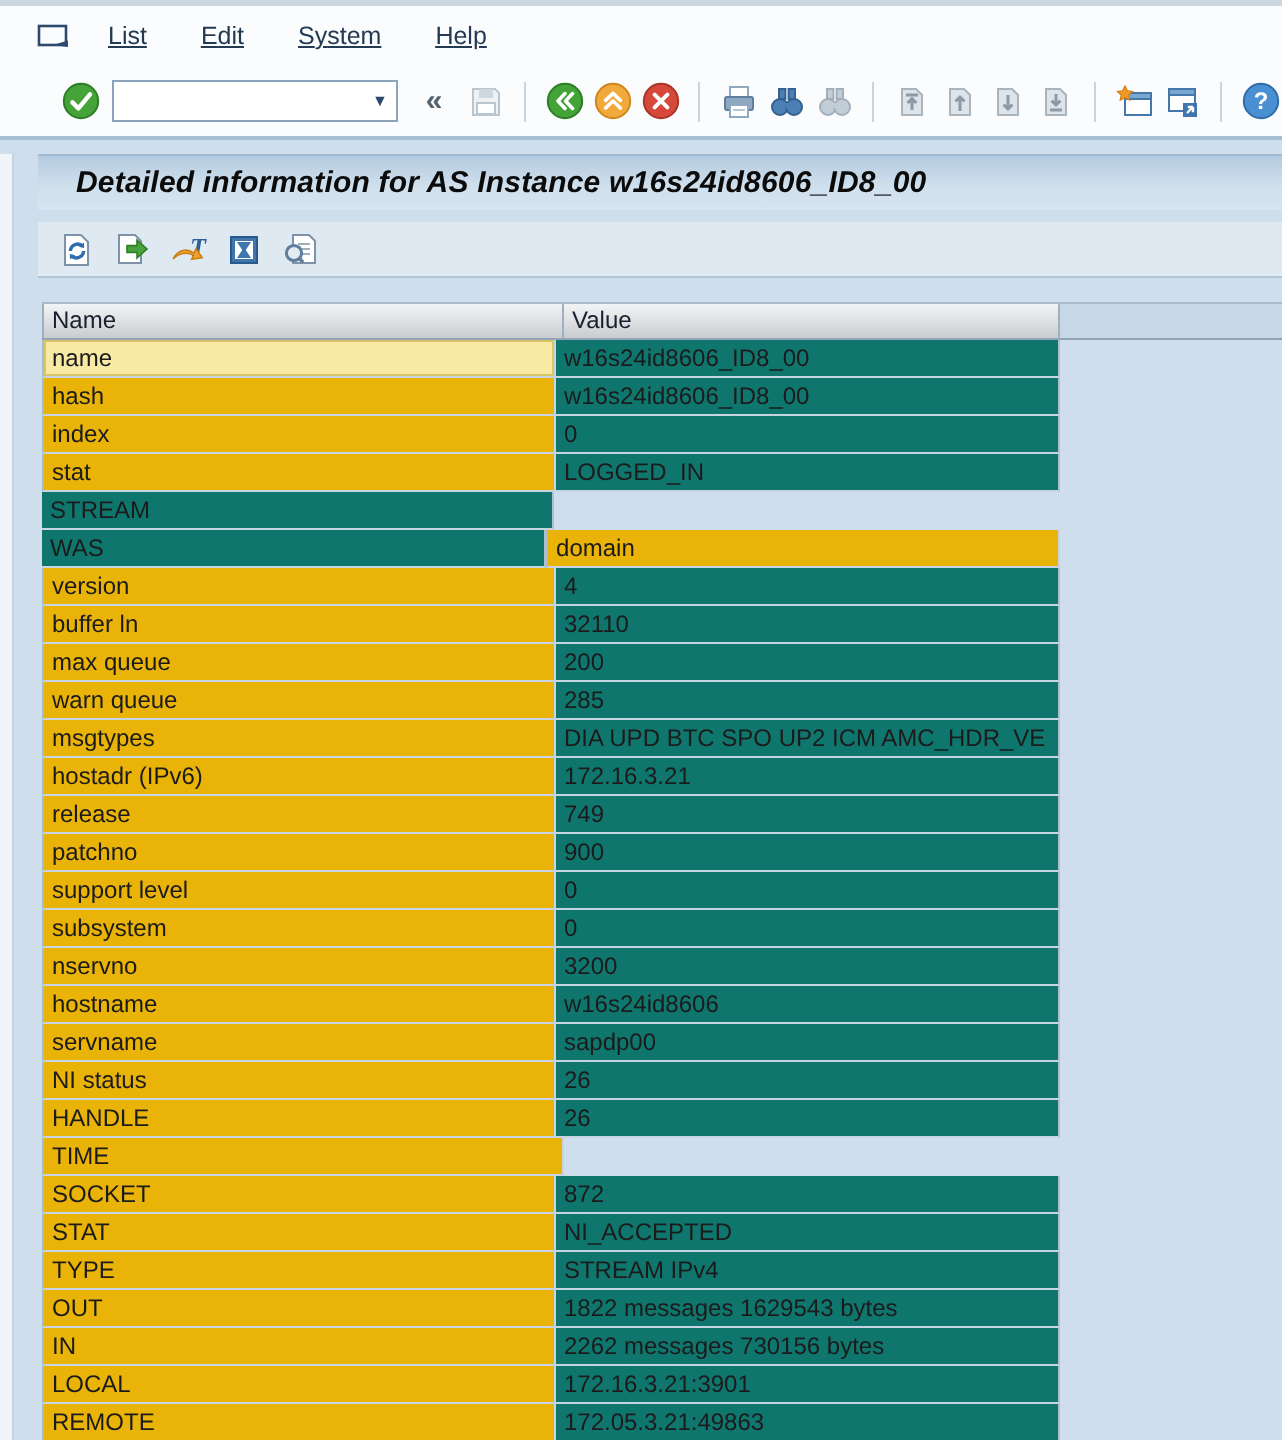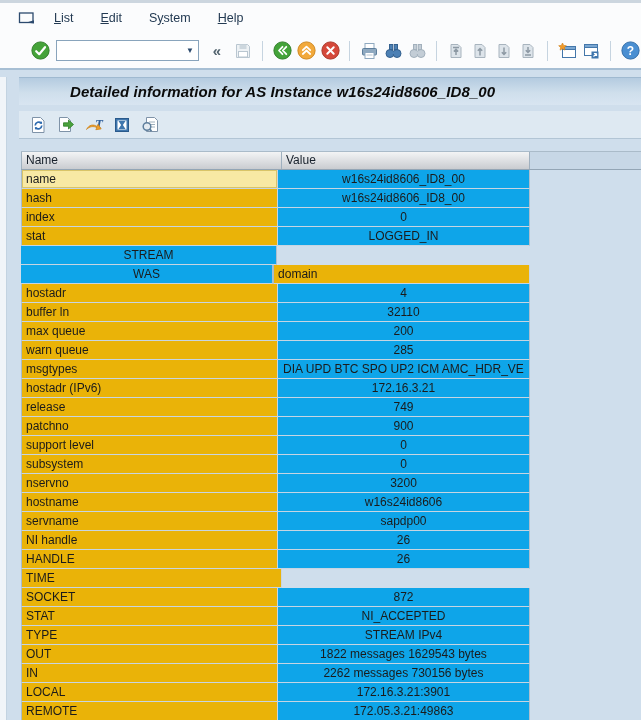--- a/index.html
+++ b/index.html
@@ -6,48 +6,48 @@
   body{
     width:641px;height:720px;position:relative;
     background:#cfdeec;
     font-family:"Liberation Sans",sans-serif;
     -webkit-font-smoothing:antialiased;
   }
   .top-edge{height:3px;background:#ccd6df;}
   
   .menubar{height:30px;background:#fbfcfd;display:flex;align-items:center;padding-left:18px;}
   .menu-sys-icon{margin-right:18px;display:flex;align-items:center;cursor:default;}
-  .menu-item{font-size:12.5px;color:#233a52;margin-right:27px;cursor:default;}
+  .menu-item{font-size:12.5px;color:#233a52;margin-right:27px;cursor:default;text-decoration:underline;}
   .menu-item .ul{text-decoration:underline;}
   
   .stoolbar{height:35px;background:#fbfcfd;border-bottom:2px solid #a7bfd4;display:flex;align-items:center;padding-left:30px;gap:4px;}
   .tbtn{display:flex;align-items:center;justify-content:center;width:20px;height:20px;flex:0 0 auto;}
   .sep{width:1px;height:20px;background:#c6d4e0;margin:0 5px;flex:0 0 auto;}
   .cmd-wrap{display:flex;align-items:center;border:1px solid #89a4bc;background:#fff;height:21px;width:143px;box-sizing:border-box;margin:0 2px;}
   .cmd-input{border:none;outline:none;flex:1;height:17px;font-size:12px;padding:0 3px;min-width:0;background:transparent;}
   .cmd-drop{width:16px;height:100%;display:flex;align-items:center;justify-content:center;font-size:8px;color:#2c4a6e;cursor:default;}
   .collapse{font-size:15px;font-weight:bold;color:#53646f;padding:0 2px;}
   
   .screen{position:relative;}
   .left-strip{position:absolute;left:0;top:0;bottom:0;width:6px;background:#f1f5f9;border-right:1px solid #c3d3e1;}
   .titlebar{margin:7px 0 0 19px;height:28px;background:linear-gradient(#b4cbe0,#cfdfec 55%,#d8e5f1);border-top:1px solid #9fb9d0;display:flex;align-items:center;padding-left:19px;box-sizing:border-box;}
-  .title-text{font-size:15px;font-weight:bold;font-style:italic;color:#0b0b0b;letter-spacing:.1px;margin-left:32px;}
+  .title-text{font-size:15px;font-weight:bold;font-style:italic;color:#0b0b0b;letter-spacing:.1px;}
   .apptoolbar{margin:6px 0 0 19px;height:28px;background:#dee9f2;border-bottom:1px solid #b2c5d5;display:flex;align-items:center;gap:8px;padding-left:9px;box-sizing:border-box;}
   .abtn{display:flex;align-items:center;justify-content:center;width:20px;height:20px;}
   
   .header-band{display:flex;margin:12px 0 0 21px;height:19px;box-sizing:border-box;border-top:1px solid #aabbc9;border-bottom:1px solid #93a5b5;}
   .hcell{box-sizing:border-box;font-size:12px;color:#17202b;padding:1px 4px 0;background:linear-gradient(#f3f4f5,#dcdee1 55%,#c9ccd0);white-space:nowrap;overflow:hidden;}
   .hcell.c-name{width:261px;border-left:1px solid #9fb0bf;border-right:1px solid #9fb0bf;}
   .hcell.c-value{width:248px;border-right:1px solid #9fb0bf;}
   .hfill{flex:1;background:#c7d7e6;}
   .rows{margin-left:21px;width:509px;}
   .trow{display:flex;height:19px;}
   .tcell{box-sizing:border-box;font-size:12px;color:#1b1b1b;padding:2px 4px 0;border-bottom:1px solid #c7d5e2;white-space:nowrap;overflow:hidden;line-height:15px;}
   .tcell.c-name{width:261px;background:#eab308;border-left:1px solid #a9bccb;border-right:1px solid #c7d5e2;}
-  .tcell.c-value{width:256px;background:#0ea5e9;border-right:1px solid #aebfce;text-align:center;}
+  .tcell.c-value{width:256px;background:#0f766e;border-right:1px solid #aebfce;}
   .tcell.hl{background:#f8e9a4;box-shadow:inset 0 0 0 1px #d9c468;}
   svg{display:block;}
 </style>
 </head>
 <body>
 
 <div class="top-edge"></div>
 
 <div class="menubar">
   <div class="menu-sys-icon">
@@ -249,21 +249,21 @@
         <div class="tcell c-value">LOGGED_IN</div>
       </div>
       <div class="trow">
         <div class="tcell c-value">STREAM</div>
       </div>
       <div class="trow">
         <div class="tcell c-value">WAS</div>
         <div class="tcell c-name">domain</div>
       </div>
       <div class="trow">
-        <div class="tcell c-name">hostadr</div>
+        <div class="tcell c-name">version</div>
         <div class="tcell c-value">4</div>
       </div>
       <div class="trow">
         <div class="tcell c-name">buffer ln</div>
         <div class="tcell c-value">32110</div>
       </div>
       <div class="trow">
         <div class="tcell c-name">max queue</div>
         <div class="tcell c-value">200</div>
       </div>
@@ -301,21 +301,21 @@
       </div>
       <div class="trow">
         <div class="tcell c-name">hostname</div>
         <div class="tcell c-value">w16s24id8606</div>
       </div>
       <div class="trow">
         <div class="tcell c-name">servname</div>
         <div class="tcell c-value">sapdp00</div>
       </div>
       <div class="trow">
-        <div class="tcell c-name">NI handle</div>
+        <div class="tcell c-name">NI status</div>
         <div class="tcell c-value">26</div>
       </div>
       <div class="trow">
         <div class="tcell c-name">HANDLE</div>
         <div class="tcell c-value">26</div>
       </div>
       <div class="trow">
         <div class="tcell c-name">TIME</div>
       </div>
       <div class="trow">

